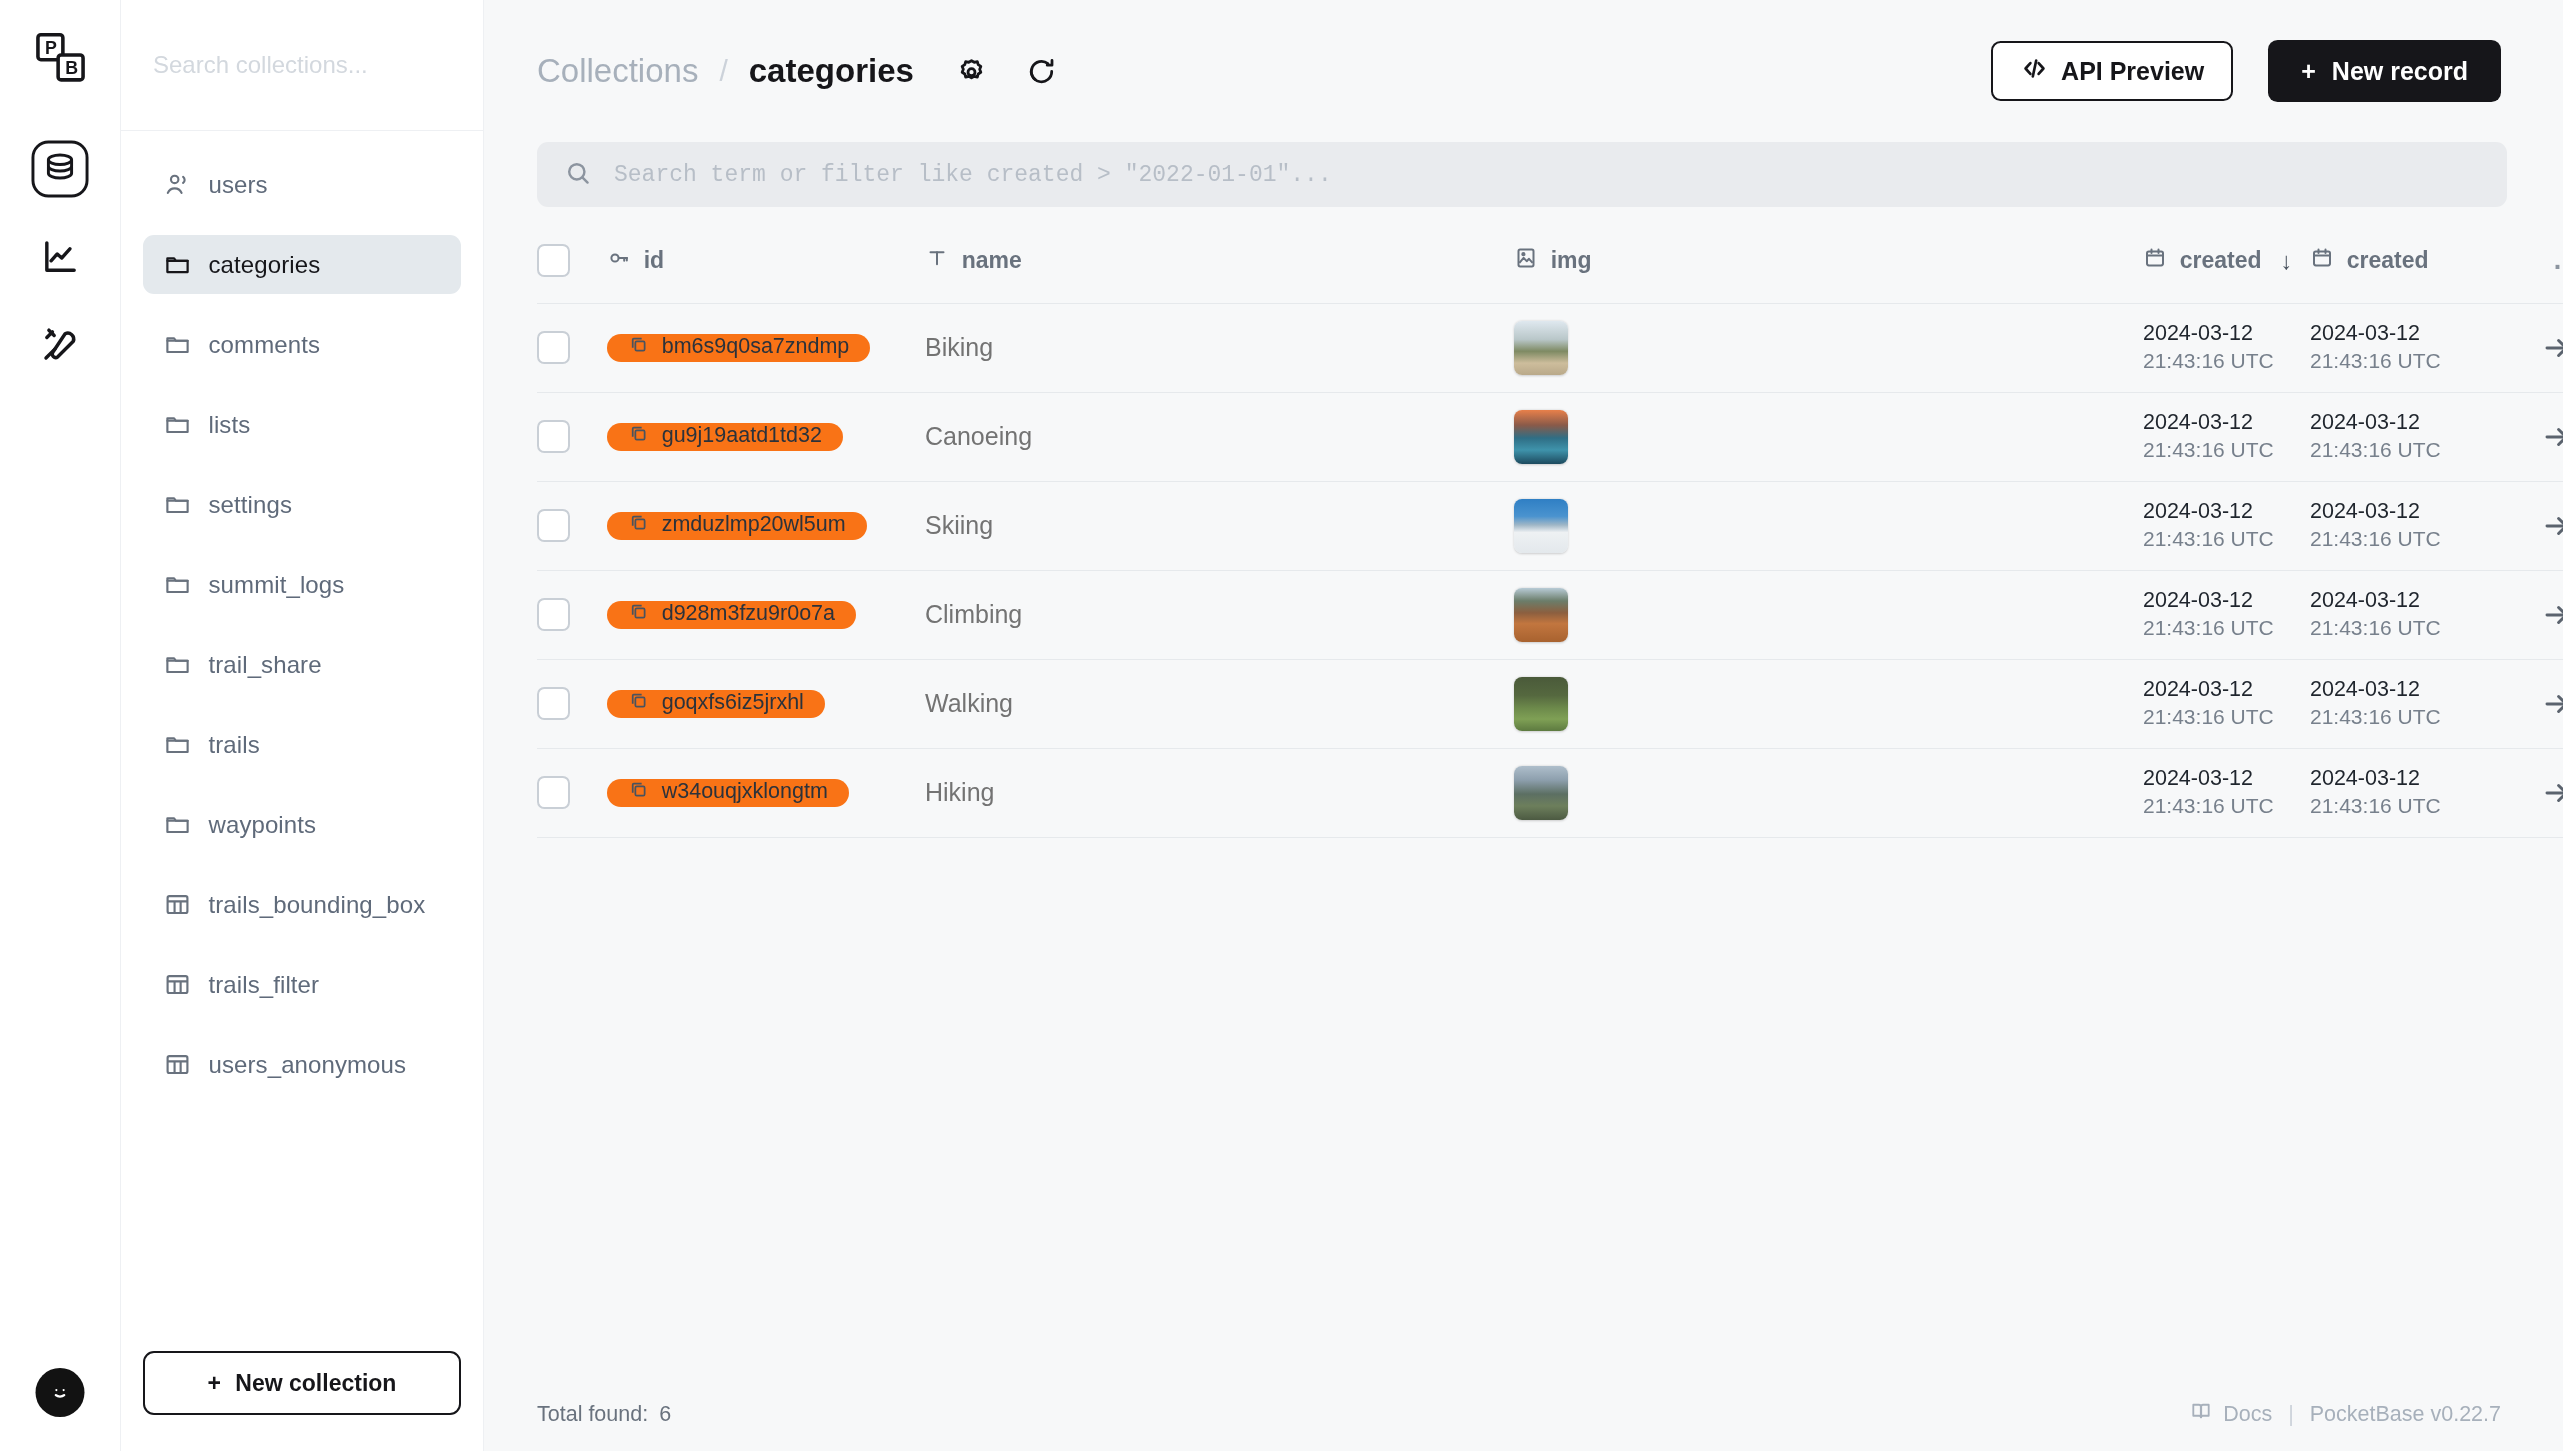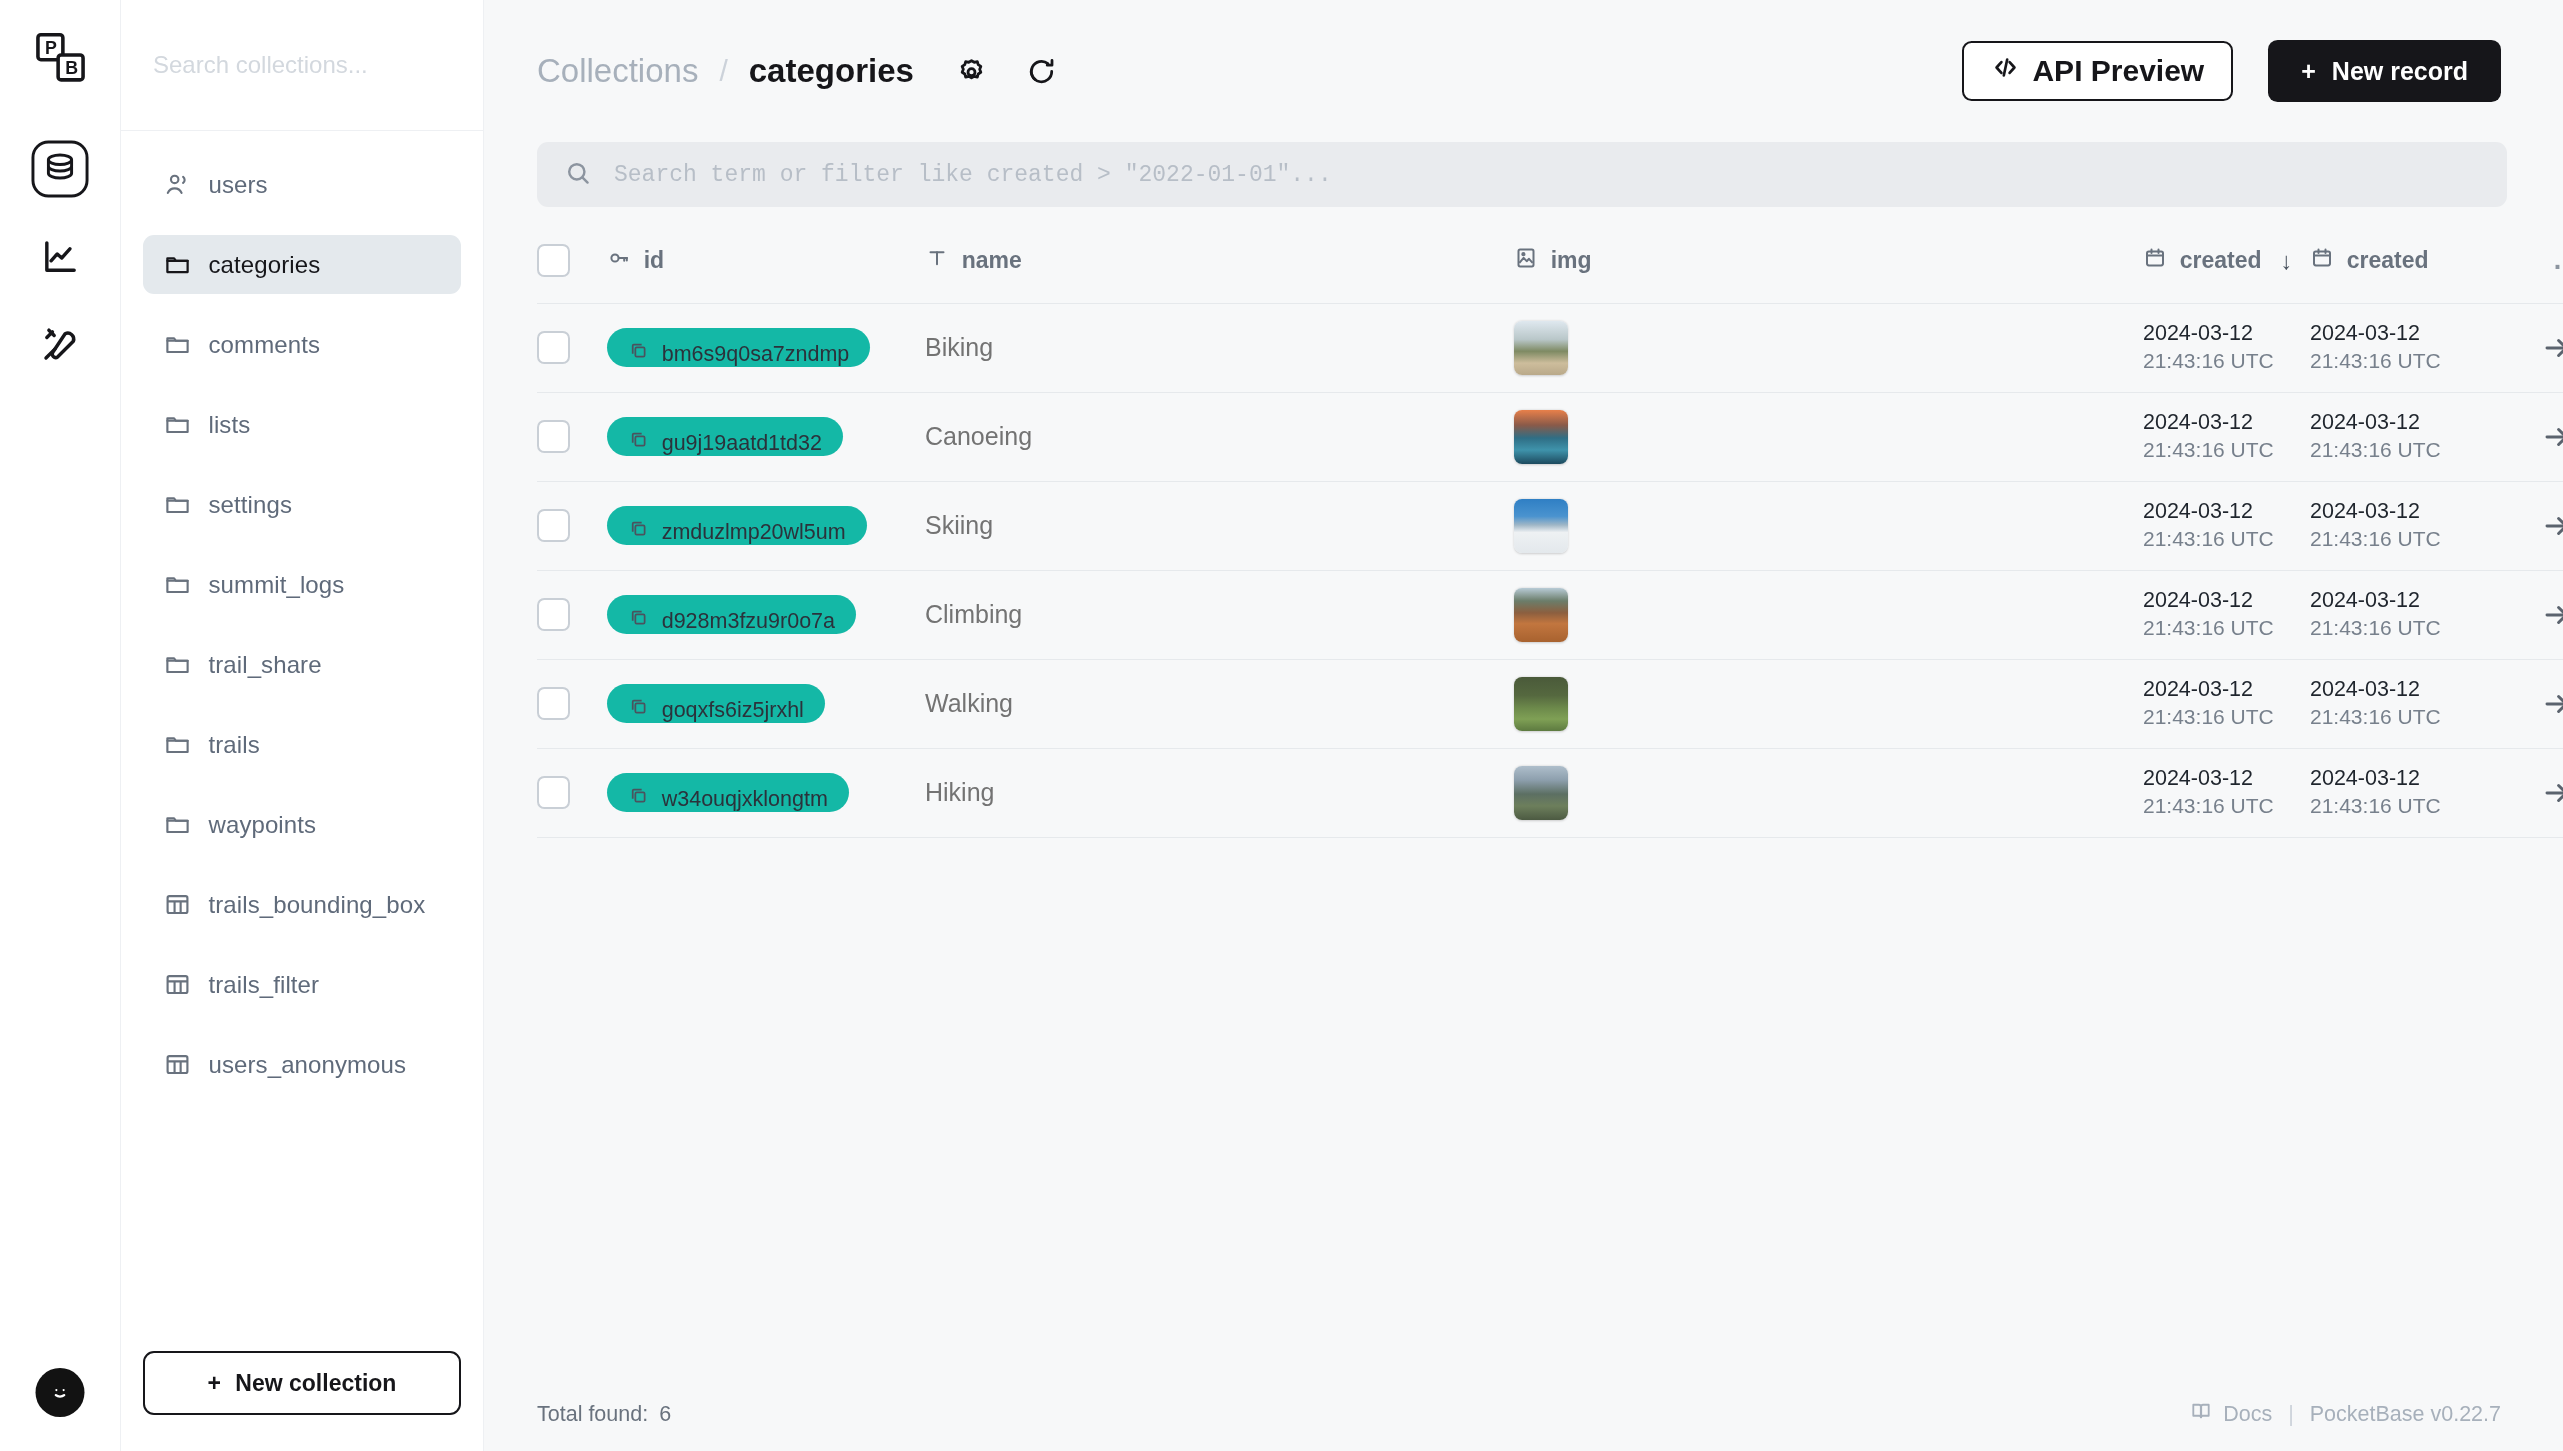--- a/index.html
+++ b/index.html
@@ -94,21 +94,21 @@
   .crumb-root { font-size: 33px; color: #a7b0bb; cursor: pointer; }
   .crumb-sep { font-size: 30px; color: #ccd2da; margin: 0 21px; }
   .crumb-current { font-size: 33px; color: #16161a; font-weight: bold; }
   .crumb-actions { display: flex; align-items: center; gap: 29px; margin-left: 37px; }
   .icon-btn { width: 41px; height: 41px; display: flex; align-items: center; justify-content: center; cursor: pointer; }
   .topbar-right { margin-left: auto; display: flex; align-items: center; gap: 35px; }
   .btn-outline {
     height: 60px; padding: 0 27px;
     border: 2.4px solid #16161a; border-radius: 9.6px; background: #fff;
     display: flex; align-items: center; gap: 12px; cursor: pointer;
-    font-size: 30px; font-weight: bold; color: #16161a;
+    font-size: 25px; font-weight: bold; color: #16161a;
     font-family: "Liberation Sans", sans-serif;
   }
   .btn-dark {
     height: 62px; padding: 0 33px;
     border: 0; border-radius: 9.6px; background: #16161a;
     display: flex; align-items: center; gap: 16px; cursor: pointer;
     font-size: 25px; font-weight: bold; color: #ffffff;
     font-family: "Liberation Sans", sans-serif;
   }
 
@@ -143,23 +143,23 @@
   tbody tr { border-top: 1.6px solid #e6e9ec; cursor: pointer; }
   tbody tr:last-child { border-bottom: 1.6px solid #e6e9ec; }
   tbody td { height: 89px; vertical-align: middle; }
 
   .cb {
     width: 33px; height: 33px; border: 2.4px solid #c9cfd6; border-radius: 7.2px;
     background: #fff; cursor: pointer; display: block;
   }
   .cb.head { border-color: #c9cfd6; }
   .id-pill {
-    display: inline-flex; align-items: flex-end; gap: 12.7px;
-    background: #14b8a6; border-radius: 795px;
-    height: 39px; padding: 0 21px;
+    display: inline-flex; align-items: flex-start; gap: 12.7px;
+    background: #f97316; border-radius: 795px;
+    height: 28px; padding: 0 21px;
     font-size: 21.5px; color: #2b323b; white-space: nowrap;
     cursor: pointer;
   }
   .name-cell { font-size: 25px; color: #737373; }
   .thumb {
     width: 54px; height: 54px; border-radius: 8px; overflow: hidden;
     box-shadow: 0 0.8px 2.4px rgba(0,0,0,.18);
     background-size: cover;
   }
   .date-main { font-size: 21.5px; color: #1f252d; line-height: 1.28; }

